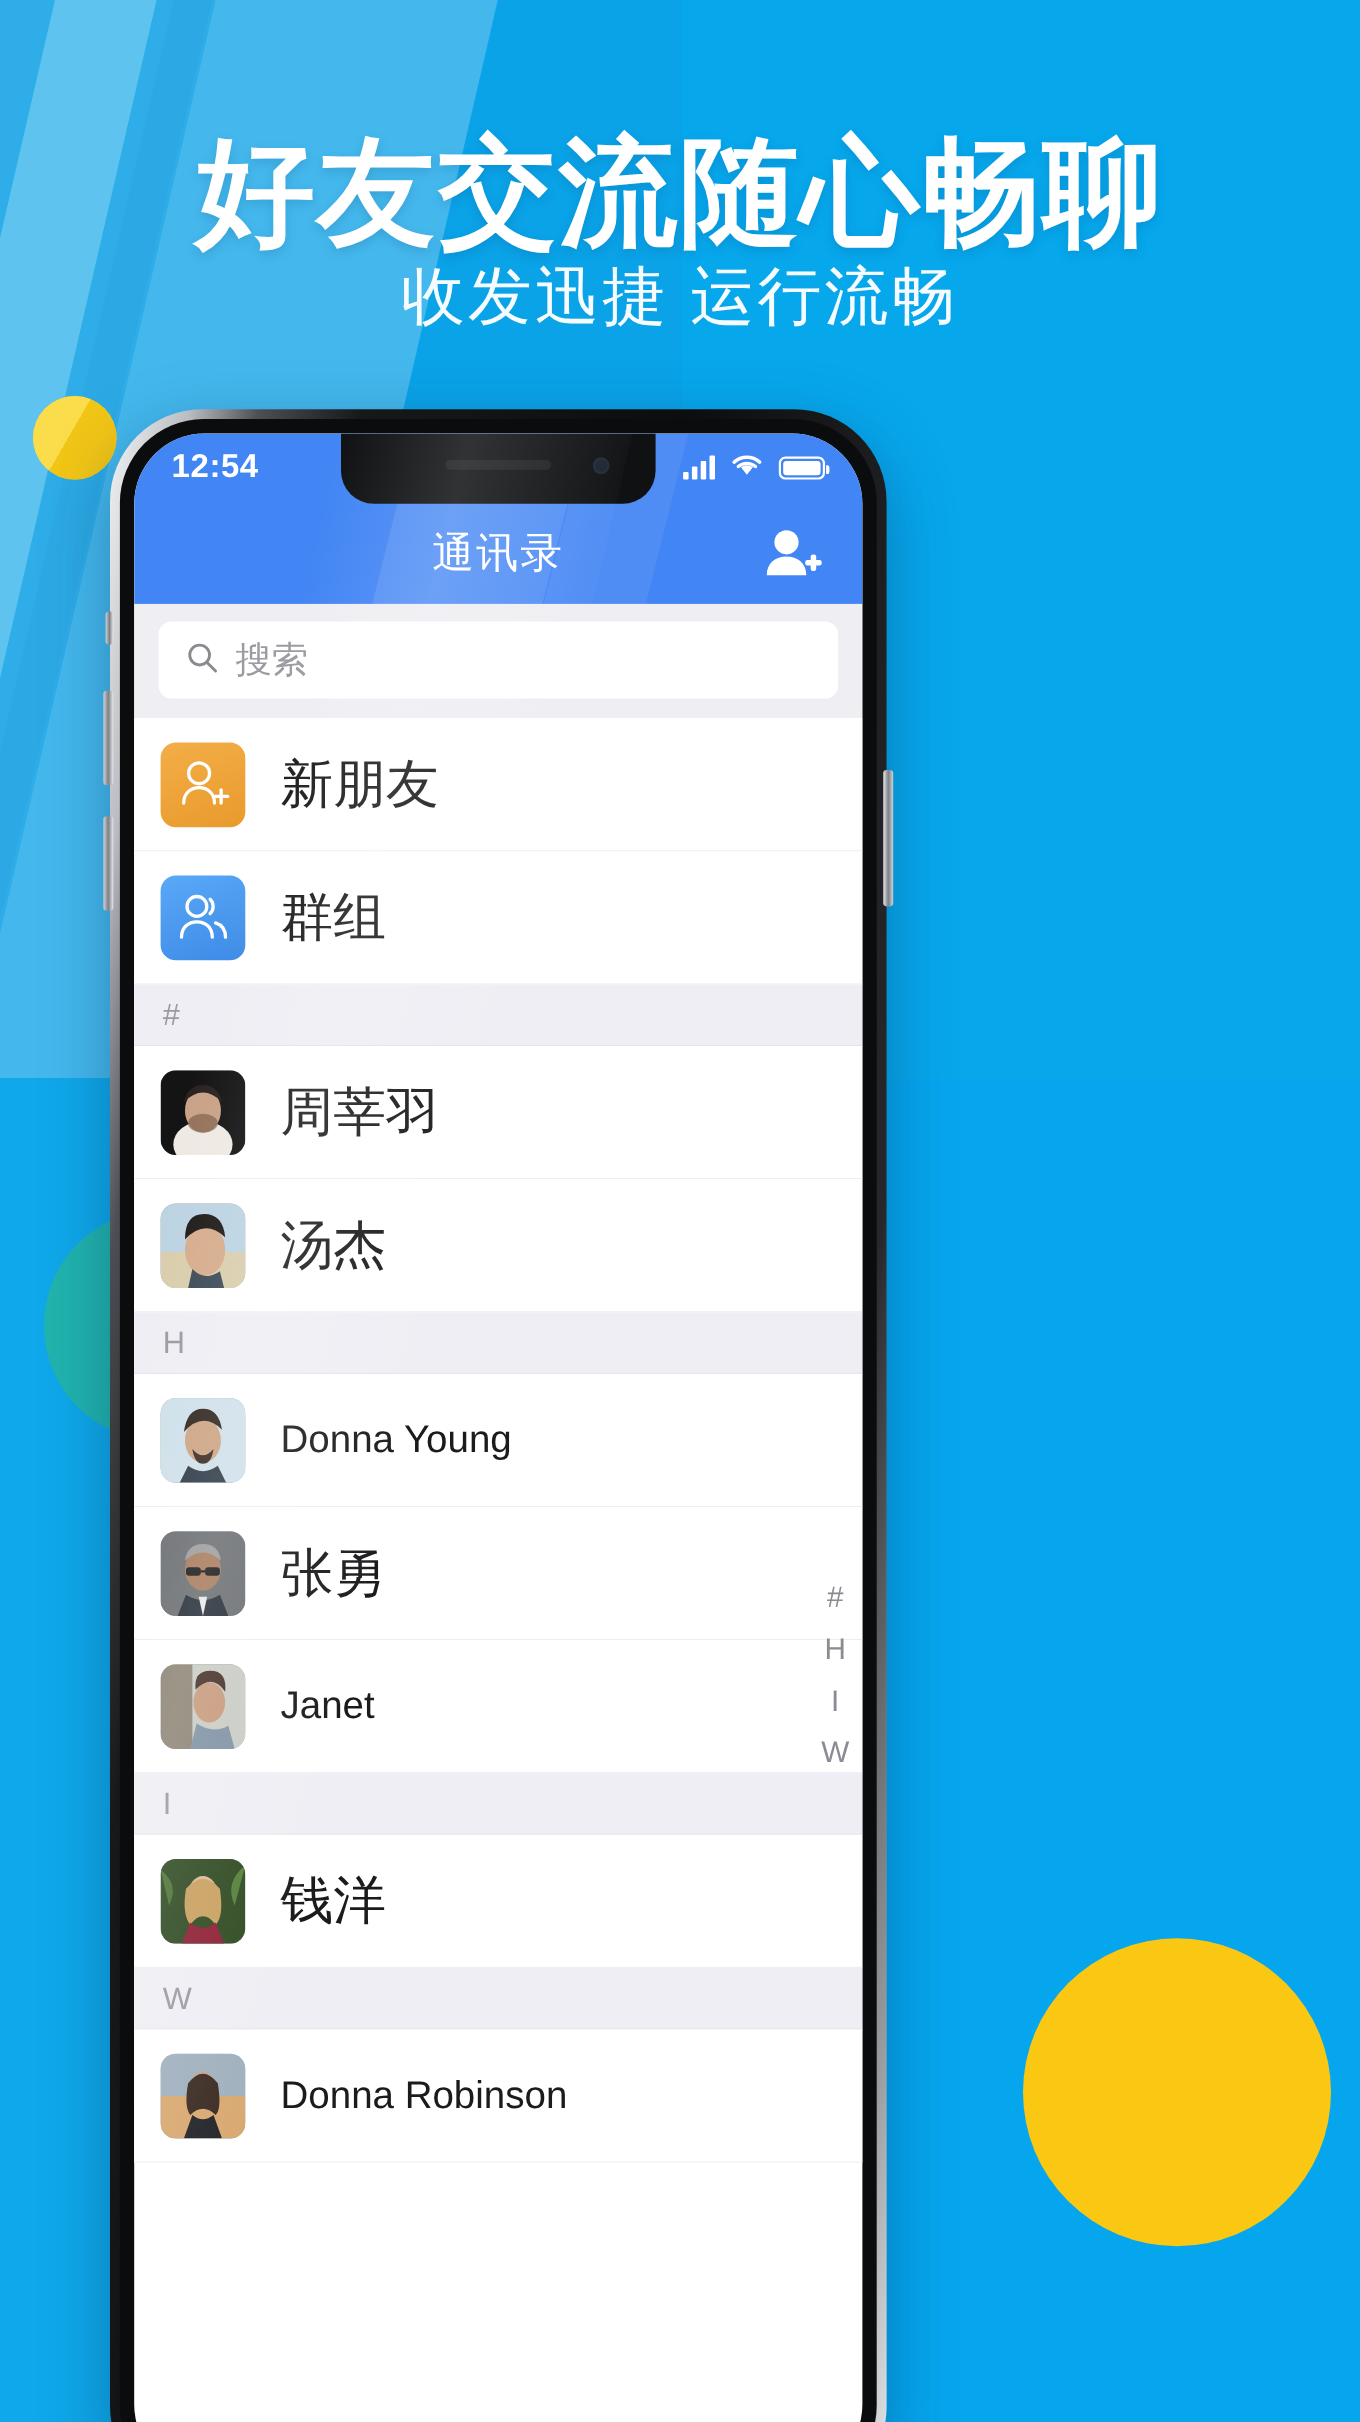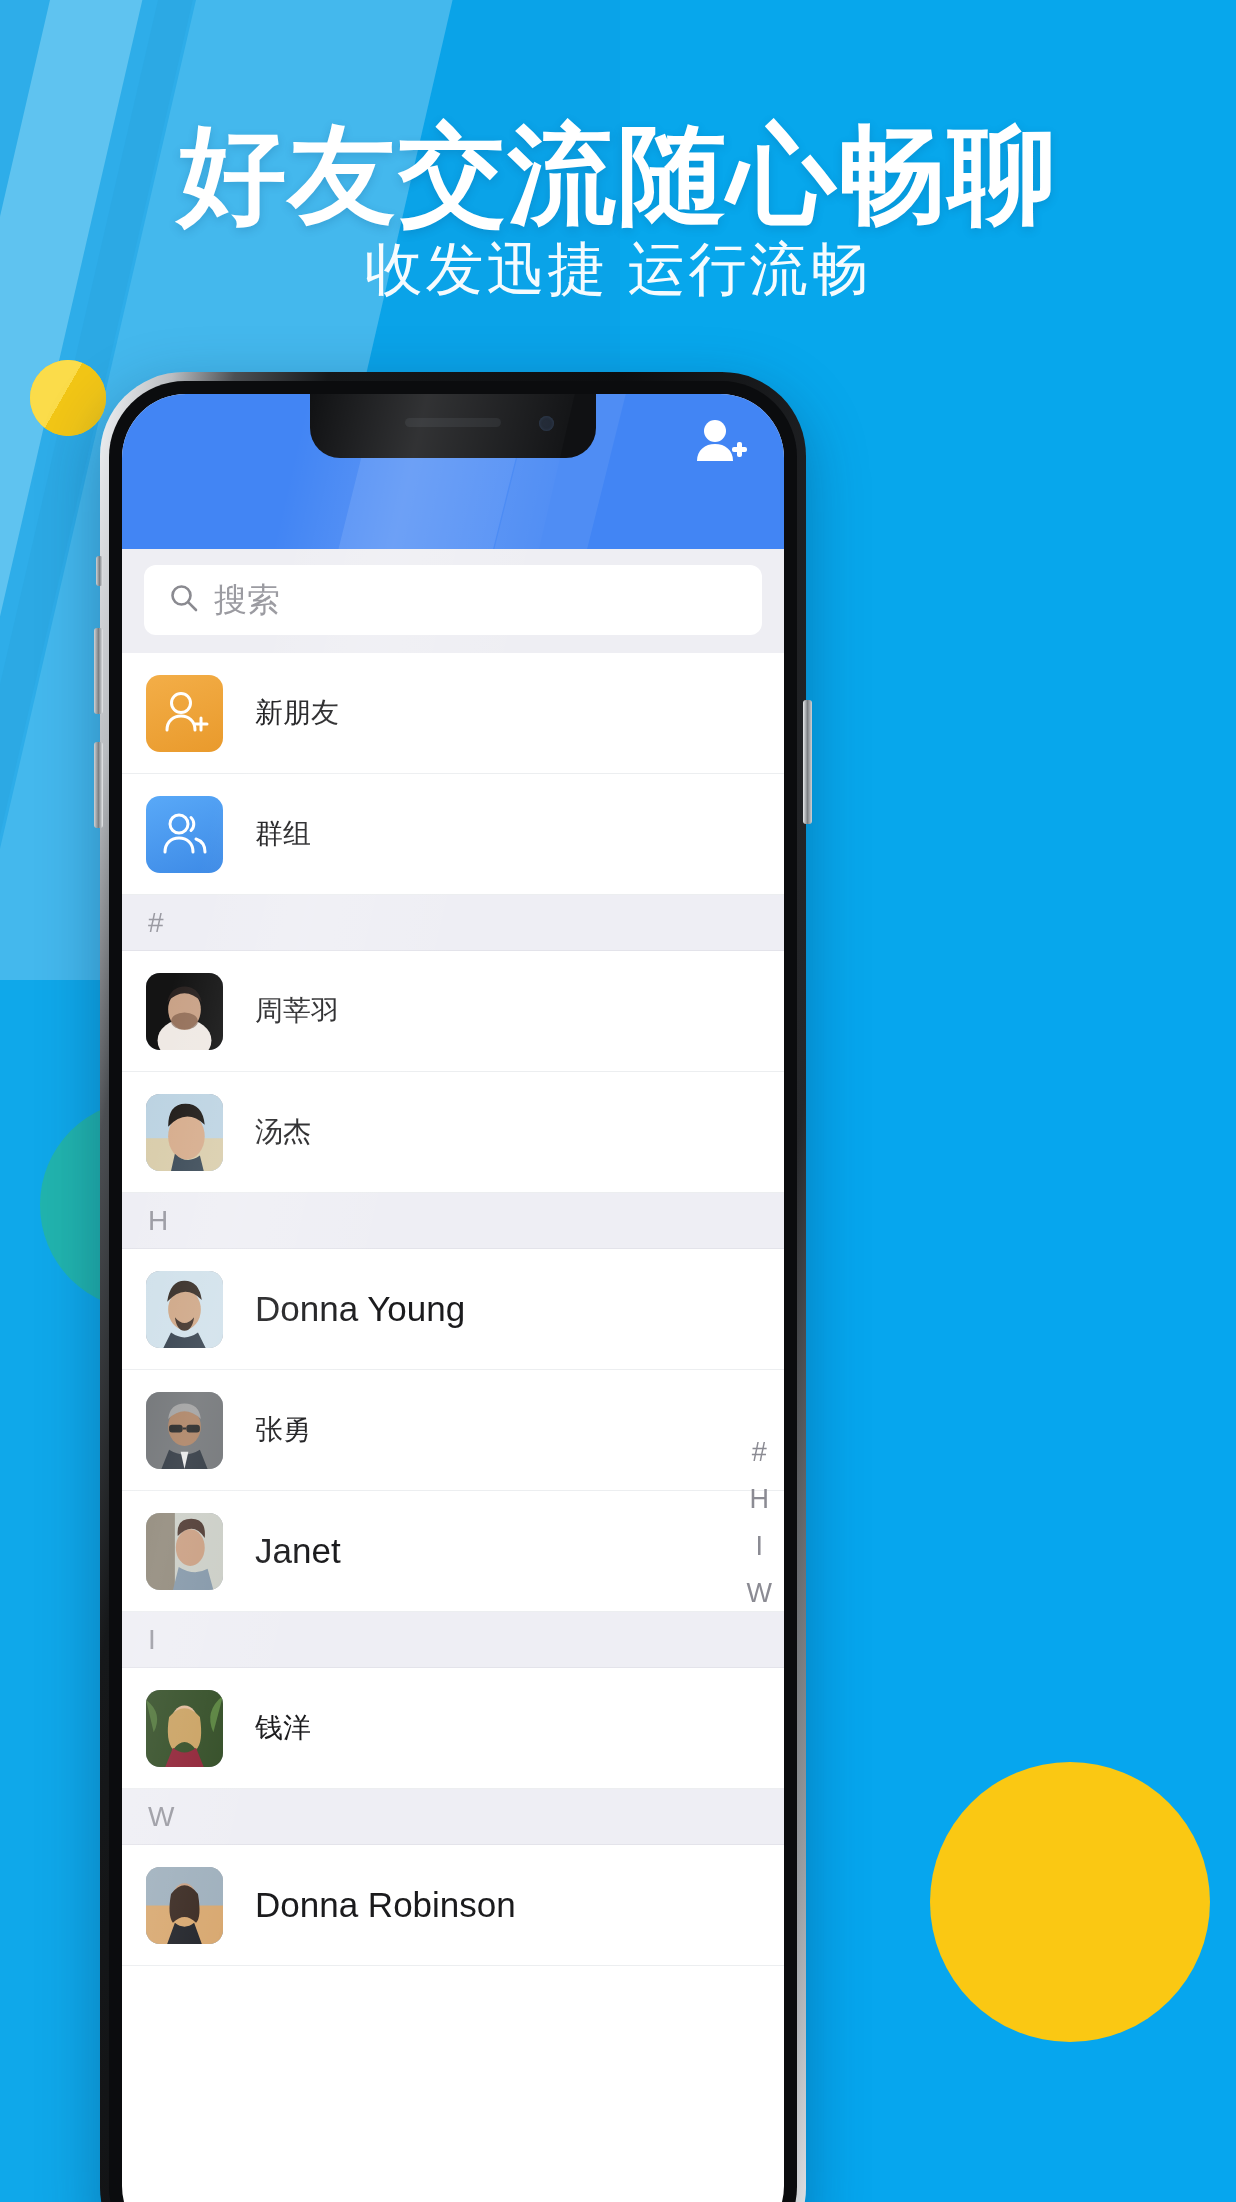--- a/index.html
+++ b/index.html
@@ -187,21 +187,21 @@
     width:77px; height:77px; border-radius:14px; flex:none;
     display:flex; align-items:center; justify-content:center;
   }
   .row-icon.orange { background:linear-gradient(160deg,#f3ae48,#e99a2c); }
   .row-icon.blue   { background:linear-gradient(160deg,#59a9f8,#3d8ae6); }
   .avatar {
     width:77px; height:77px; border-radius:14px; flex:none; overflow:hidden;
     background:#9aa0a6; position:relative;
   }
   .avatar svg { display:block; width:100%; height:100%; }
-  .row-label { margin-left:32px; font-size:28px; color:#1b1b1d; }
+  .row-label { margin-left:32px; font-size:48px; color:#1b1b1d; }
   .row-label.en { font-size:35px; }
   .section-head {
     height:56px; background:#eeeef4; display:flex; align-items:center;
     padding-left:26px; color:#9a9aa2; font-size:28px;
     border-bottom:1px solid #e3e3ea;
   }
 
   
   .index-bar {
     position:absolute; right:12px; top:1045px;
@@ -237,20 +237,41 @@
 
       <div class="notch">
         <div class="notch-speaker"></div>
         <div class="notch-cam"></div>
       </div>
 
       <div class="appbar">
         <div class="appbar-gloss"></div>
         <div class="appbar-gloss2"></div>
 
+        <div class="statusbar">
+          <div class="status-time">12:54</div>
+          <div class="status-icons">
+            <span class="sig">
+                <i></i>
+                <i></i>
+                <i></i>
+                <i></i>
+              </span>
+            <span>
+              <svg width="30" height="24" viewBox="0 0 30 24">
+                <path d="M15 20.5 L9.6 13.8 a8.6 8.6 0 0 1 10.8 0 Z" fill="#fff"></path>
+                <path d="M3.4 9.1 a17.5 17.5 0 0 1 23.2 0" stroke="#fff" stroke-width="3.2" fill="none" stroke-linecap="round"></path>
+                <path d="M7.2 13.2 a12 12 0 0 1 15.6 0" stroke="#fff" stroke-width="3.0" fill="none" stroke-linecap="round"></path>
+              </svg>
+            </span>
+            <span class="batt">
+                <i></i>
+              </span>
+          </div>
+        </div>
 
         <div class="navbar">
           <div class="nav-title">通讯录</div>
           <div class="nav-action">
             <svg width="56" height="50" viewBox="0 0 56 50">
               <circle cx="23" cy="15" r="11" fill="#fff"></circle>
               <path d="M5 45 c0-11 8-17 18-17 s18 6 18 17 Z" fill="#fff"></path>
               <rect x="40" y="31" width="15" height="5" rx="2" fill="#fff"></rect>
               <rect x="45" y="26" width="5" height="15" rx="2" fill="#fff"></rect>
             </svg>

